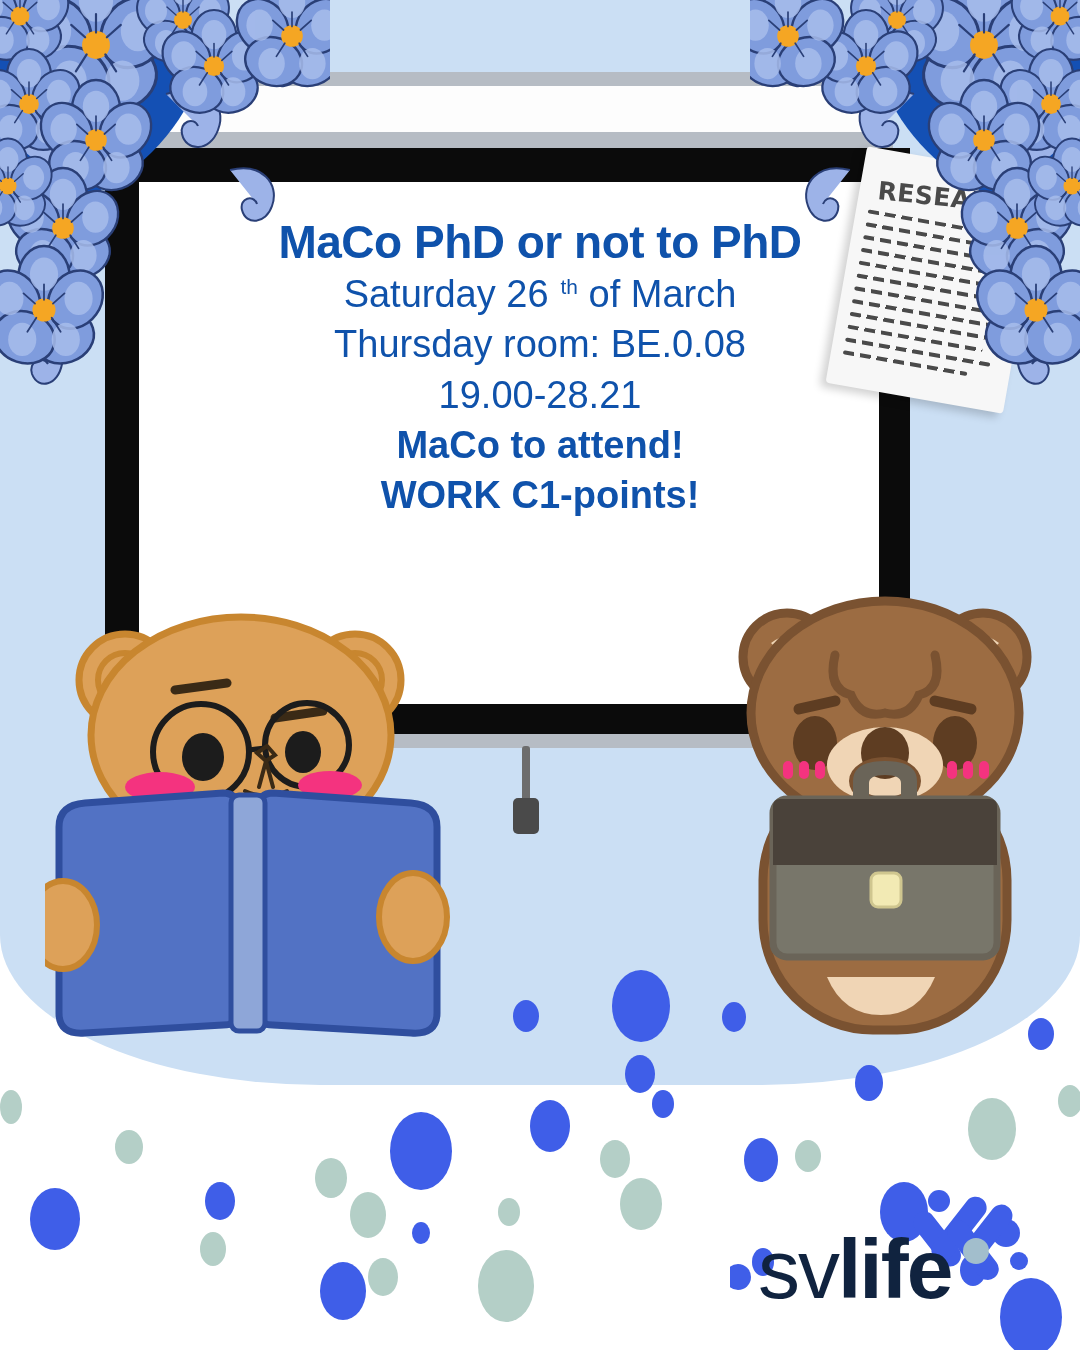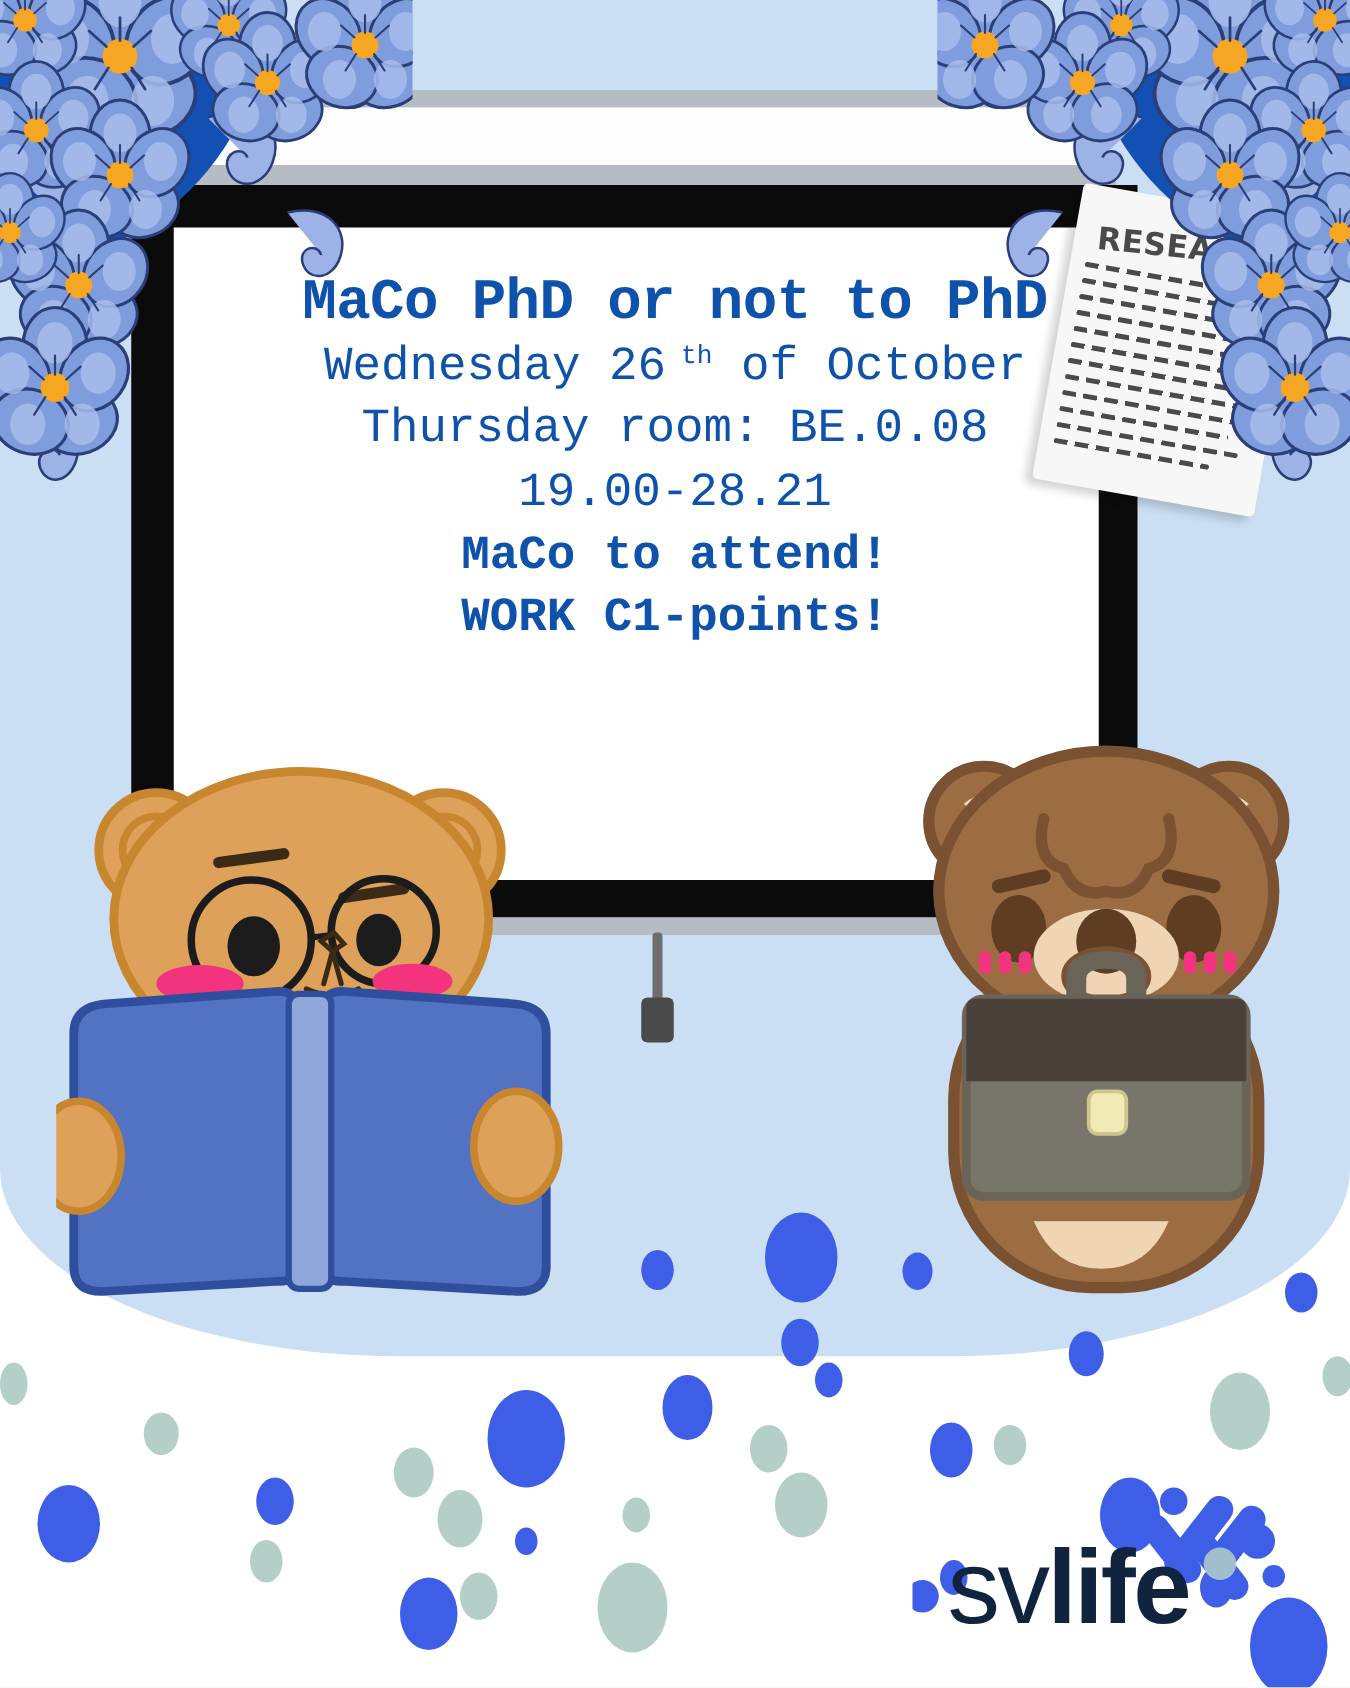--- a/index.html
+++ b/index.html
@@ -19,21 +19,21 @@
   .roller-top{position:absolute;left:28px;top:0;width:750px;height:14px;background:#b6bcc4;border-radius:3px;}
   .screen-white-a{position:absolute;left:22px;top:14px;width:762px;height:46px;background:#fdfdfd;}
   .roller-mid{position:absolute;left:18px;top:60px;width:770px;height:16px;background:#b6bcc4;}
   .frame{position:absolute;left:0;top:76px;width:805px;height:586px;background:#0b0b0b;}
   .canvas{position:absolute;left:34px;top:110px;width:740px;height:522px;background:#ffffff;}
   .roller-bot{position:absolute;left:18px;top:662px;width:770px;height:14px;background:#b6bcc4;}
   .cord{position:absolute;left:417px;top:674px;width:8px;height:60px;background:#6d6d6d;border-radius:3px;}
   .cord-grip{position:absolute;left:408px;top:726px;width:26px;height:36px;background:#4a4a4a;border-radius:5px;}
 
   
-  .textblock{position:absolute;left:0;top:215px;width:1080px;text-align:center;color:#0f52ab;font-family:Liberation Mono, monospace;}
+  .textblock{position:absolute;left:0;top:215px;width:1080px;text-align:center;color:#0f52ab;}
   .t-title{font-size:46px;font-weight:bold;line-height:1.18;letter-spacing:-0.5px;}
   .t-line{font-size:38px;font-weight:normal;line-height:1.32;}
   .t-strong{font-size:38px;font-weight:bold;line-height:1.32;}
   .t-line sup{font-size:0.55em;vertical-align:super;margin-left:12px;}
 
   
   .paper{
     position:absolute;left:845px;top:160px;width:180px;height:240px;
     background:#f7f7f7;border-radius:4px;
     transform:rotate(10deg);
@@ -94,21 +94,21 @@
     <div class="roller-mid"></div>
     <div class="frame"></div>
     <div class="canvas"></div>
     <div class="roller-bot"></div>
     <div class="cord"></div>
     <div class="cord-grip"></div>
   </div>
 
   <div class="textblock">
     <div class="t-title">MaCo PhD or not to PhD</div>
-    <div class="t-line"><span>Wednesday 26</span><sup>th</sup><span> of October</span></div>
+    <div class="t-line"><span>Saturday 26</span><sup>th</sup><span> of March</span></div>
     <div class="t-line">Thursday room: BE.0.08</div>
     <div class="t-line">19.00-28.21</div>
     <div class="t-strong">MaCo to attend!</div>
     <div class="t-strong">WORK C1-points!</div>
   </div>
 
   <div class="paper">
     <div class="paper-title">RESEARCH</div>
     <div class="paper-lines">
       <div class="pl" style="width:96%"></div>

